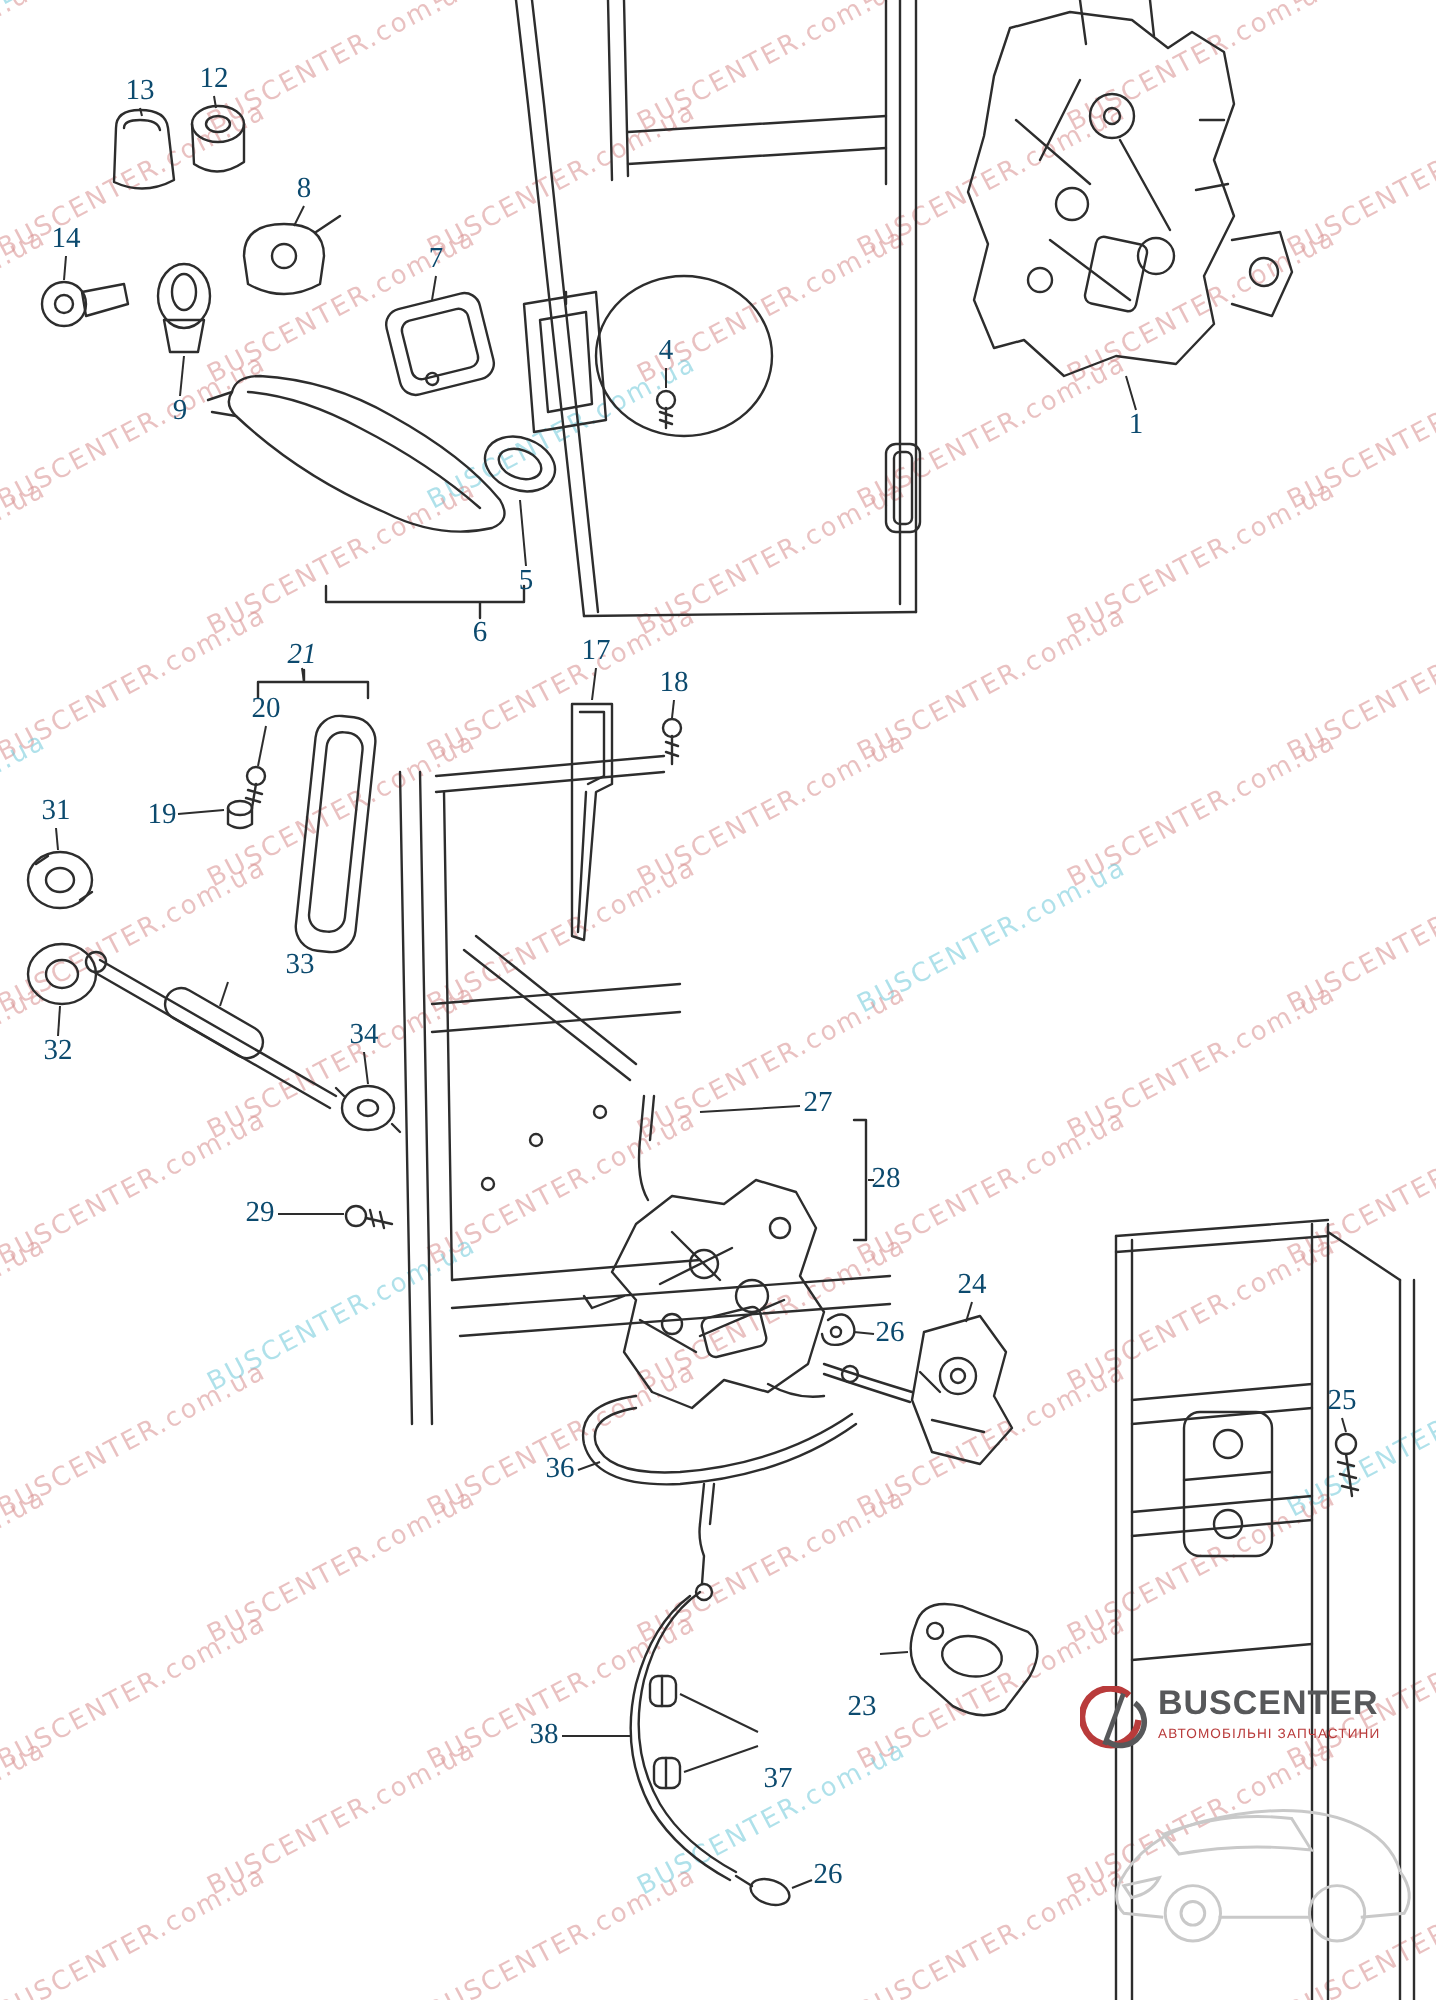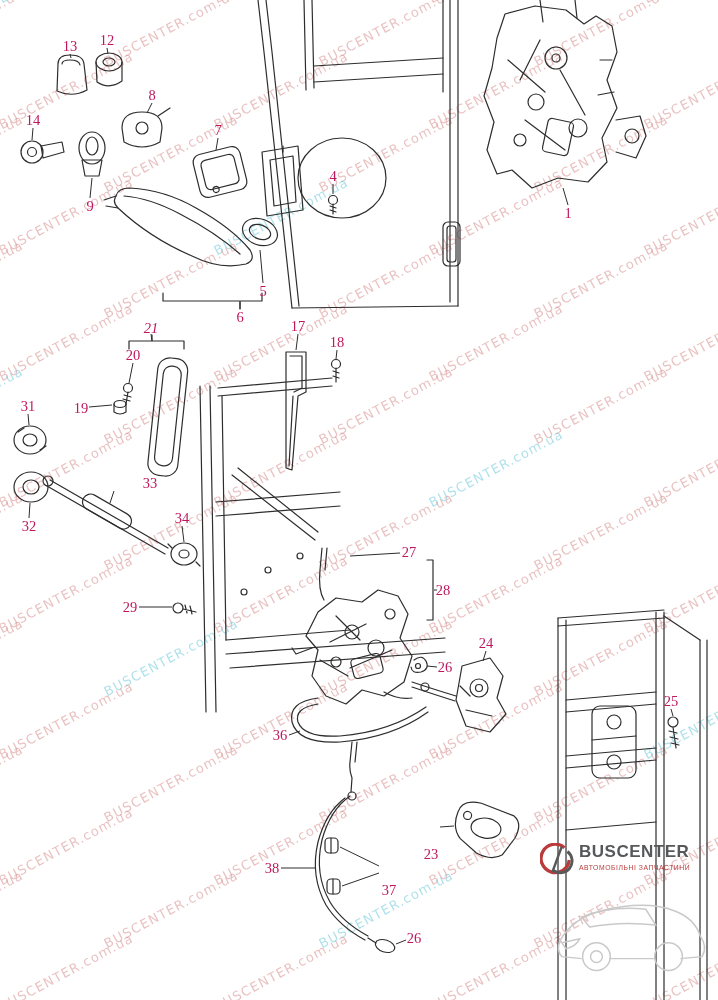--- a/index.html
+++ b/index.html
@@ -4,21 +4,21 @@
 <style>
   * { margin:0; padding:0; box-sizing:border-box; }
   html,body { width:718px; height:1000px; background:#fff; font-family:"DejaVu Sans",sans-serif; }
   .page { position:relative; width:718px; height:1000px; overflow:hidden; background:#fff; }
   .wm-layer { position:absolute; inset:0; z-index:1; }
   .wm { position:absolute; font-size:13px; letter-spacing:1.2px; white-space:nowrap;
         opacity:.55; transform-origin:0 50%; font-family:"DejaVu Sans",sans-serif; }
   svg.art, svg.leaders { position:absolute; left:0; top:0; z-index:2; }
   .callout-layer { position:absolute; inset:0; z-index:3; }
   .callout { position:absolute; transform:translate(-50%,-50%);
-             font-family:"Liberation Serif",serif; font-size:14.5px; color:#be185d; }
+             font-family:"Liberation Serif",serif; font-size:14.5px; color:#0c4a6e; }
   .logo-block { position:absolute; left:540px; top:843px; width:175px; z-index:2; }
   .logo-row { display:flex; align-items:flex-start; gap:5px; }
   .logo-brand { font-size:17px; font-weight:bold; color:var(--logo_gray,#57585a);
                 letter-spacing:.5px; font-family:"Liberation Sans",sans-serif; line-height:1.1; }
   .logo-tagline { font-size:6.8px; color:var(--logo_red,#b93b3b); letter-spacing:.55px;
                   margin-top:2px; font-family:"Liberation Sans",sans-serif; }
   .car-sketch { margin-top:4px; margin-left:12px; }
 </style>
 </head>
 <body>

